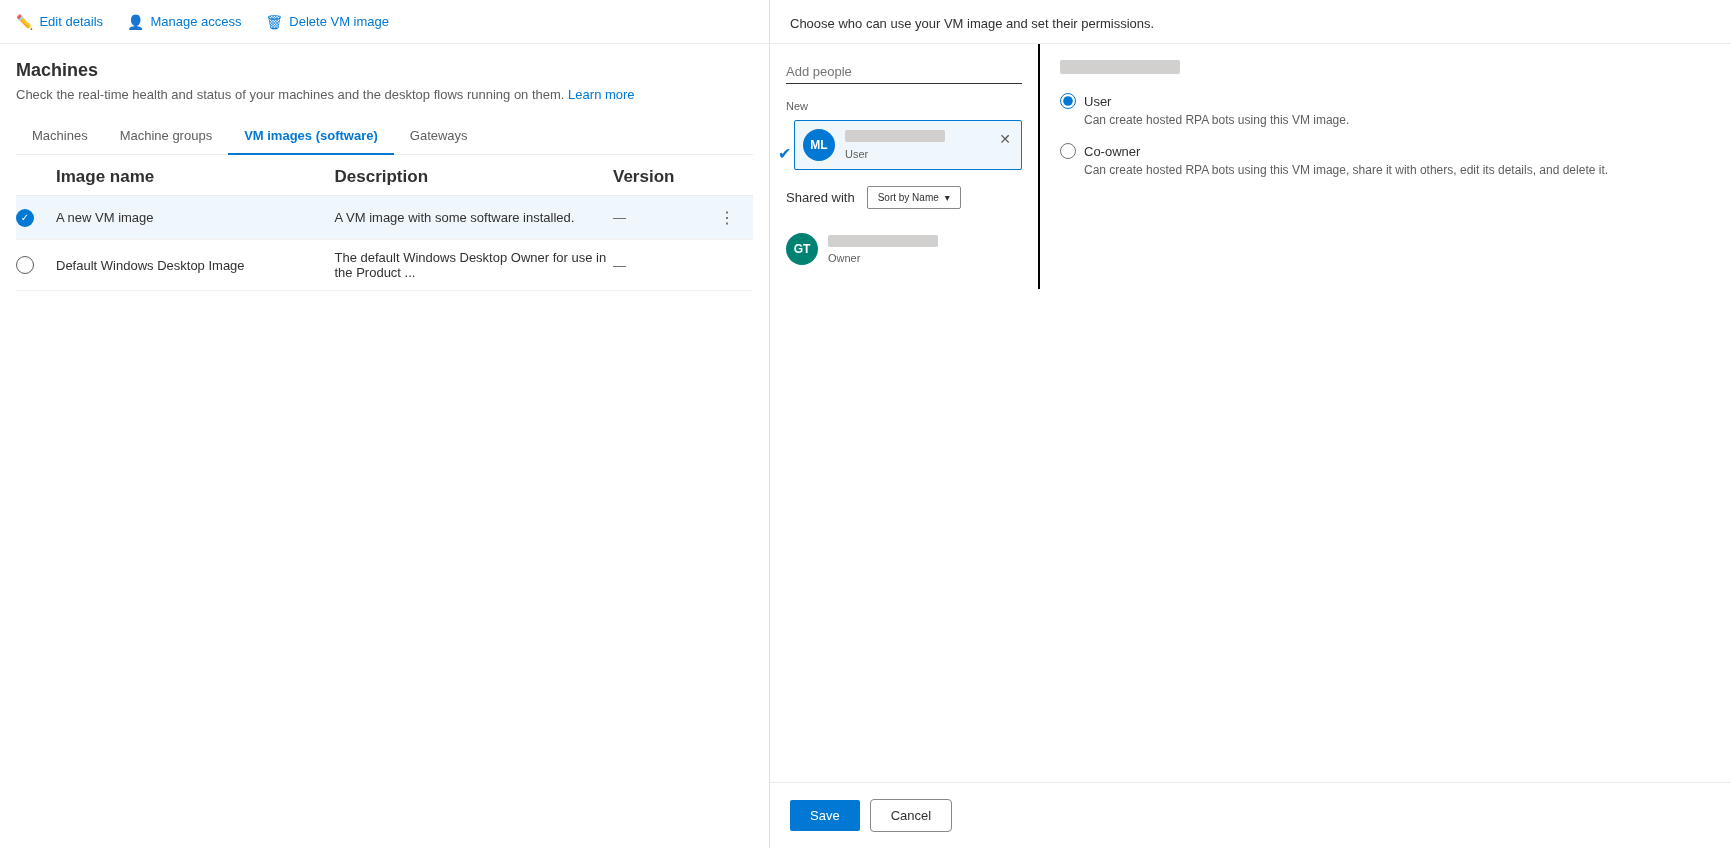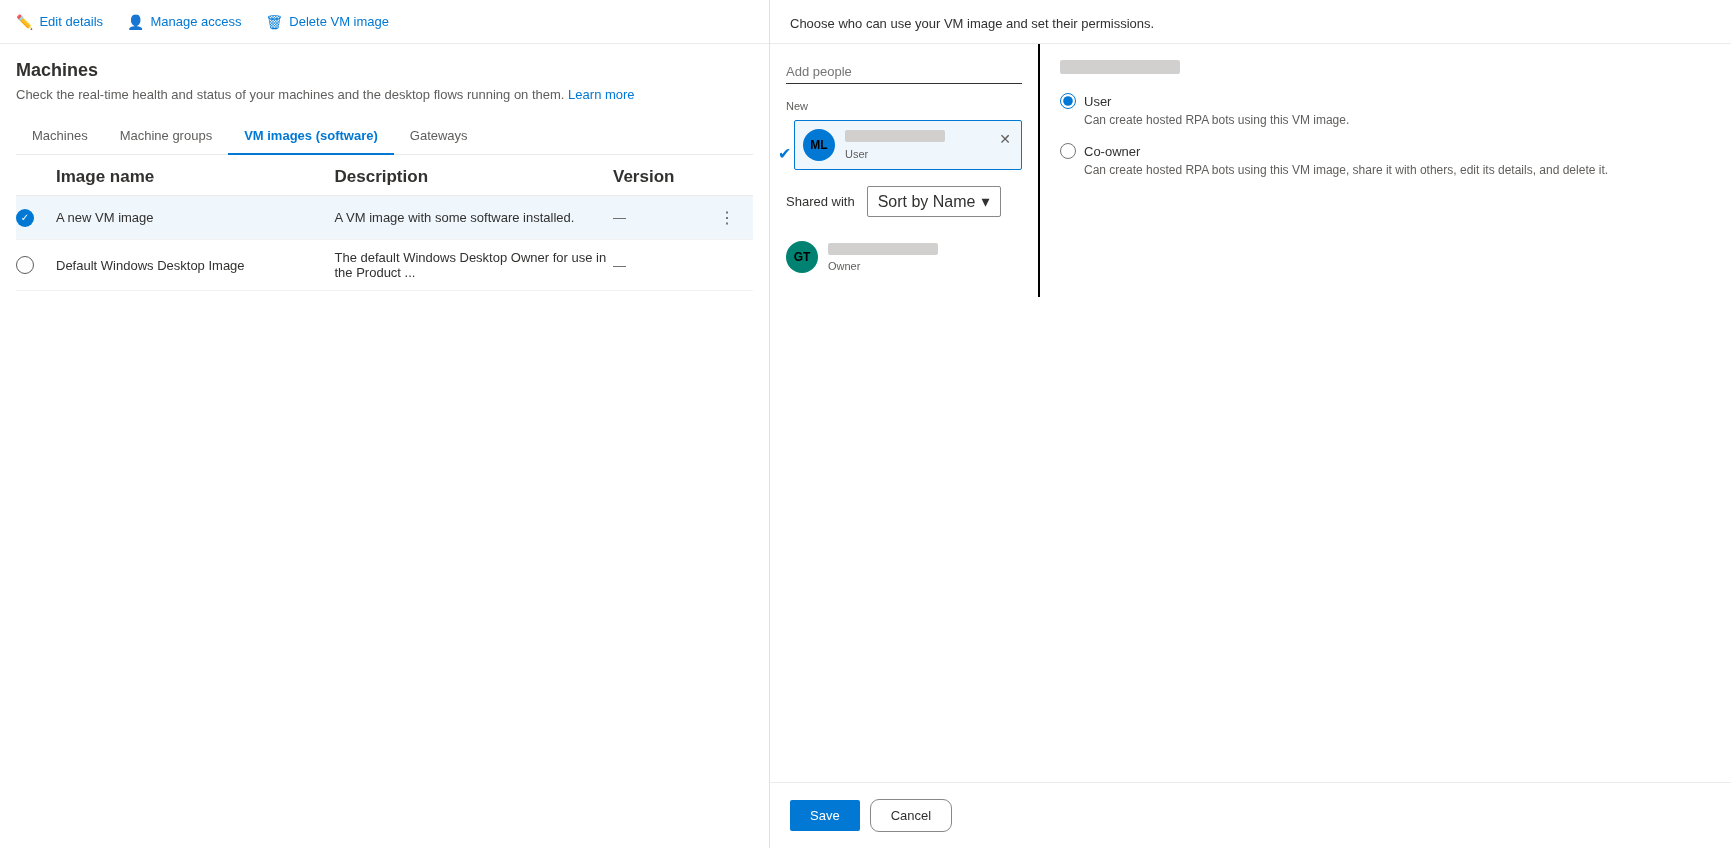--- a/index.html
+++ b/index.html
@@ -224,21 +224,21 @@
 
     .avatar {
       width: 32px;
       height: 32px;
       border-radius: 50%;
       display: flex;
       align-items: center;
       justify-content: center;
       font-size: 12px;
       font-weight: 600;
-      color: #000000;
+      color: #ffffff;
       flex-shrink: 0;
     }
 
     .avatar-ml { background: #0078d4; }
     .avatar-gt { background: #008272; }
 
     .person-info {
       flex: 1;
     }
 
@@ -296,21 +296,21 @@
     }
 
     .sort-dropdown {
       display: flex;
       align-items: center;
       gap: 6px;
       border: 1px solid #8a8886;
       border-radius: 2px;
       padding: 5px 10px;
       cursor: pointer;
-      font-size: 16px;
+      font-size: 10px;
       background: #fff;
       color: #323130;
     }
 
     .owner-row {
       display: flex;
       align-items: center;
       gap: 10px;
       padding: 8px 0;
     }
@@ -386,21 +386,21 @@
       border-radius: 2px;
     }
 
     .btn-secondary {
       background: #fff;
       color: #323130;
       border: 1px solid #8a8886;
       padding: 8px 20px;
       cursor: pointer;
       font-size: 13px;
-      border-radius: 9px;
+      border-radius: 4px;
     }
   </style>
 </head>
 <body>
 
 <div class="left-panel">
   <div class="toolbar">
     <button class="toolbar-btn">
       <span class="toolbar-icon">✏️</span>
       <span>Edit details</span>

